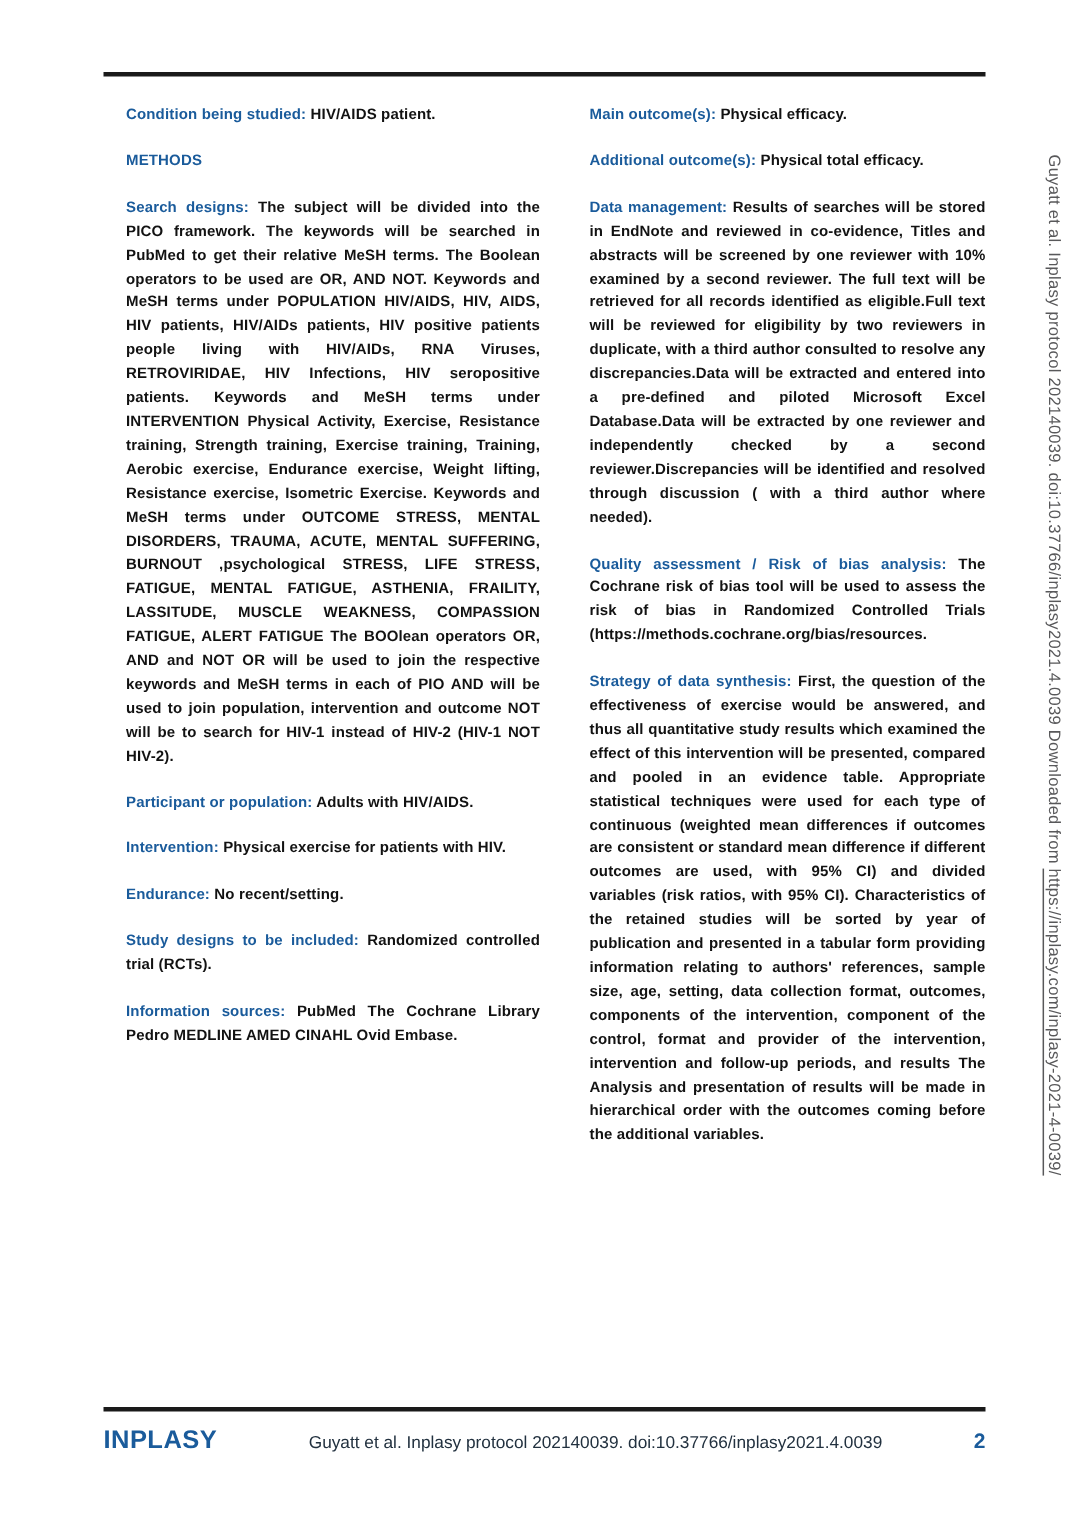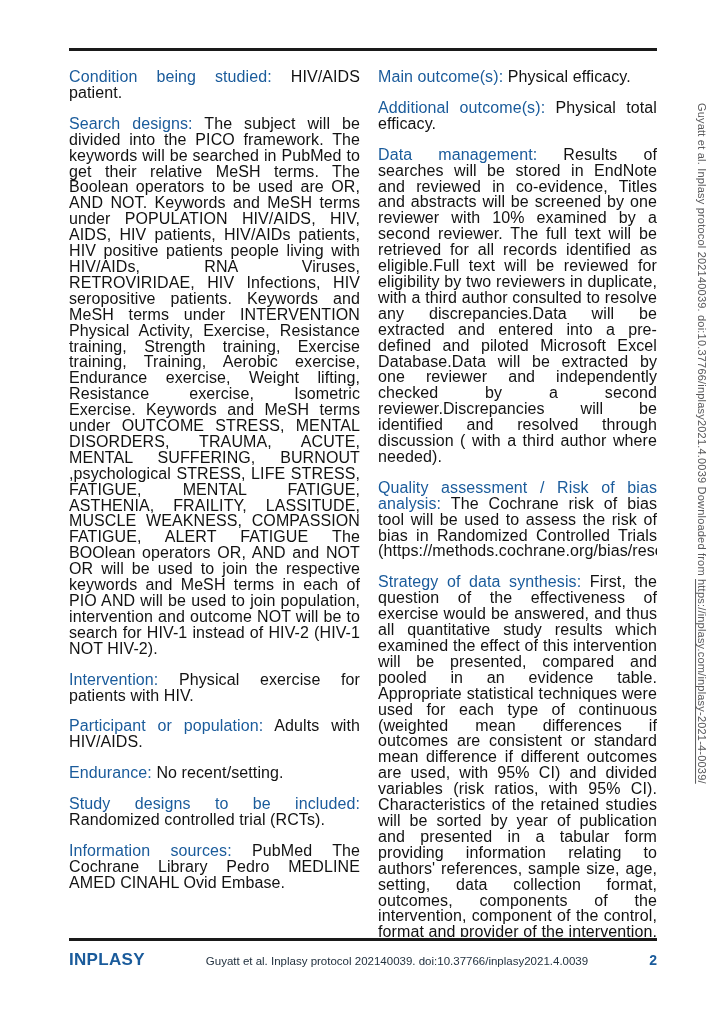--- a/index.html
+++ b/index.html
@@ -29,24 +29,24 @@
     height: 868px;
     display: flex;
     gap: 18px;
     overflow: hidden;
   }
   .col { overflow: hidden; }
   .col.left  { width: 291px; }
   .col.right { width: 279px; }
 
   p.sec {
-    margin: 0 0 15px 0;
-    font-size: 16px;
+    margin: 0 0 15px 15px;
+    font-size: 10px;
     line-height: 15.9px;
-    font-weight: normal;
+    font-weight: bold;
     color: #121212;
     text-align: justify;
     letter-spacing: 0.1px;
   }
   p.sec .lbl { color: #1a5b9b; }
   p.sec .txt { color: #121212; }
 
   .side-citation {
     position: absolute;
     top: 103px;
@@ -97,30 +97,33 @@
   <div class="rule top"></div>
 
   <div class="columns">
 
     <div class="col left">
       <p class="sec">
         <span class="lbl">Condition being studied:</span>
         <span class="txt">HIV/AIDS patient.</span>
       </p>
       <p class="sec">
+        <span class="lbl">METHODS</span>
+      </p>
+      <p class="sec">
         <span class="lbl">Search designs:</span>
         <span class="txt">The subject will be divided into the PICO framework. The keywords will be searched in PubMed to get their relative MeSH terms. The Boolean operators to be used are OR, AND NOT. Keywords and MeSH terms under POPULATION HIV/AIDS, HIV, AIDS, HIV patients, HIV/AIDs patients, HIV positive patients people living with HIV/AIDs, RNA Viruses, RETROVIRIDAE, HIV Infections, HIV seropositive patients. Keywords and MeSH terms under INTERVENTION Physical Activity, Exercise, Resistance training, Strength training, Exercise training, Training, Aerobic exercise, Endurance exercise, Weight lifting, Resistance exercise, Isometric Exercise. Keywords and MeSH terms under OUTCOME STRESS, MENTAL DISORDERS, TRAUMA, ACUTE, MENTAL SUFFERING, BURNOUT ,psychological STRESS, LIFE STRESS, FATIGUE, MENTAL FATIGUE, ASTHENIA, FRAILITY, LASSITUDE, MUSCLE WEAKNESS, COMPASSION FATIGUE, ALERT FATIGUE The BOOlean operators OR, AND and NOT OR will be used to join the respective keywords and MeSH terms in each of PIO AND will be used to join population, intervention and outcome NOT will be to search for HIV-1 instead of HIV-2 (HIV-1 NOT HIV-2).</span>
       </p>
       <p class="sec">
+        <span class="lbl">Participant or population:</span>
+        <span class="txt">Adults with HIV/AIDS.</span>
+      </p>
+      <p class="sec">
         <span class="lbl">Intervention:</span>
         <span class="txt">Physical exercise for patients with HIV.</span>
-      </p>
-      <p class="sec">
-        <span class="lbl">Participant or population:</span>
-        <span class="txt">Adults with HIV/AIDS.</span>
       </p>
       <p class="sec">
         <span class="lbl">Endurance:</span>
         <span class="txt">No recent/setting.</span>
       </p>
       <p class="sec">
         <span class="lbl">Study designs to be included:</span>
         <span class="txt">Randomized controlled trial (RCTs).</span>
       </p>
       <p class="sec">

